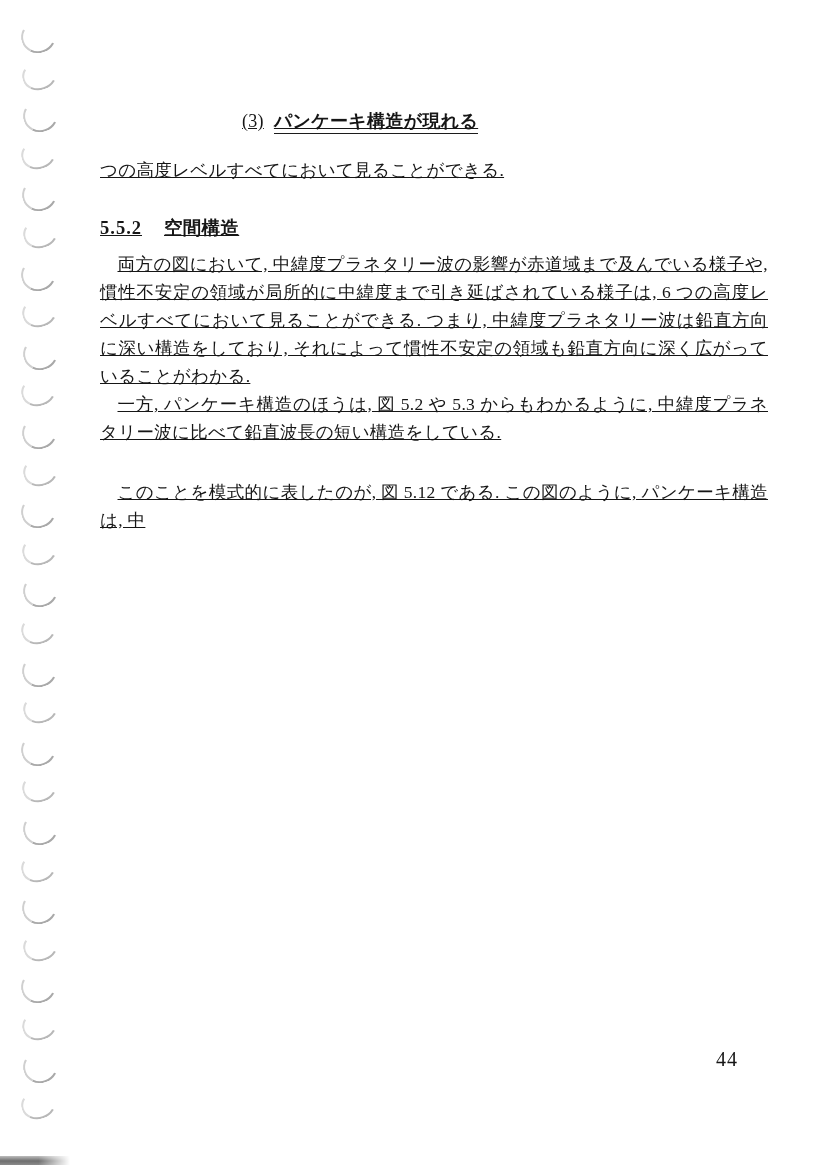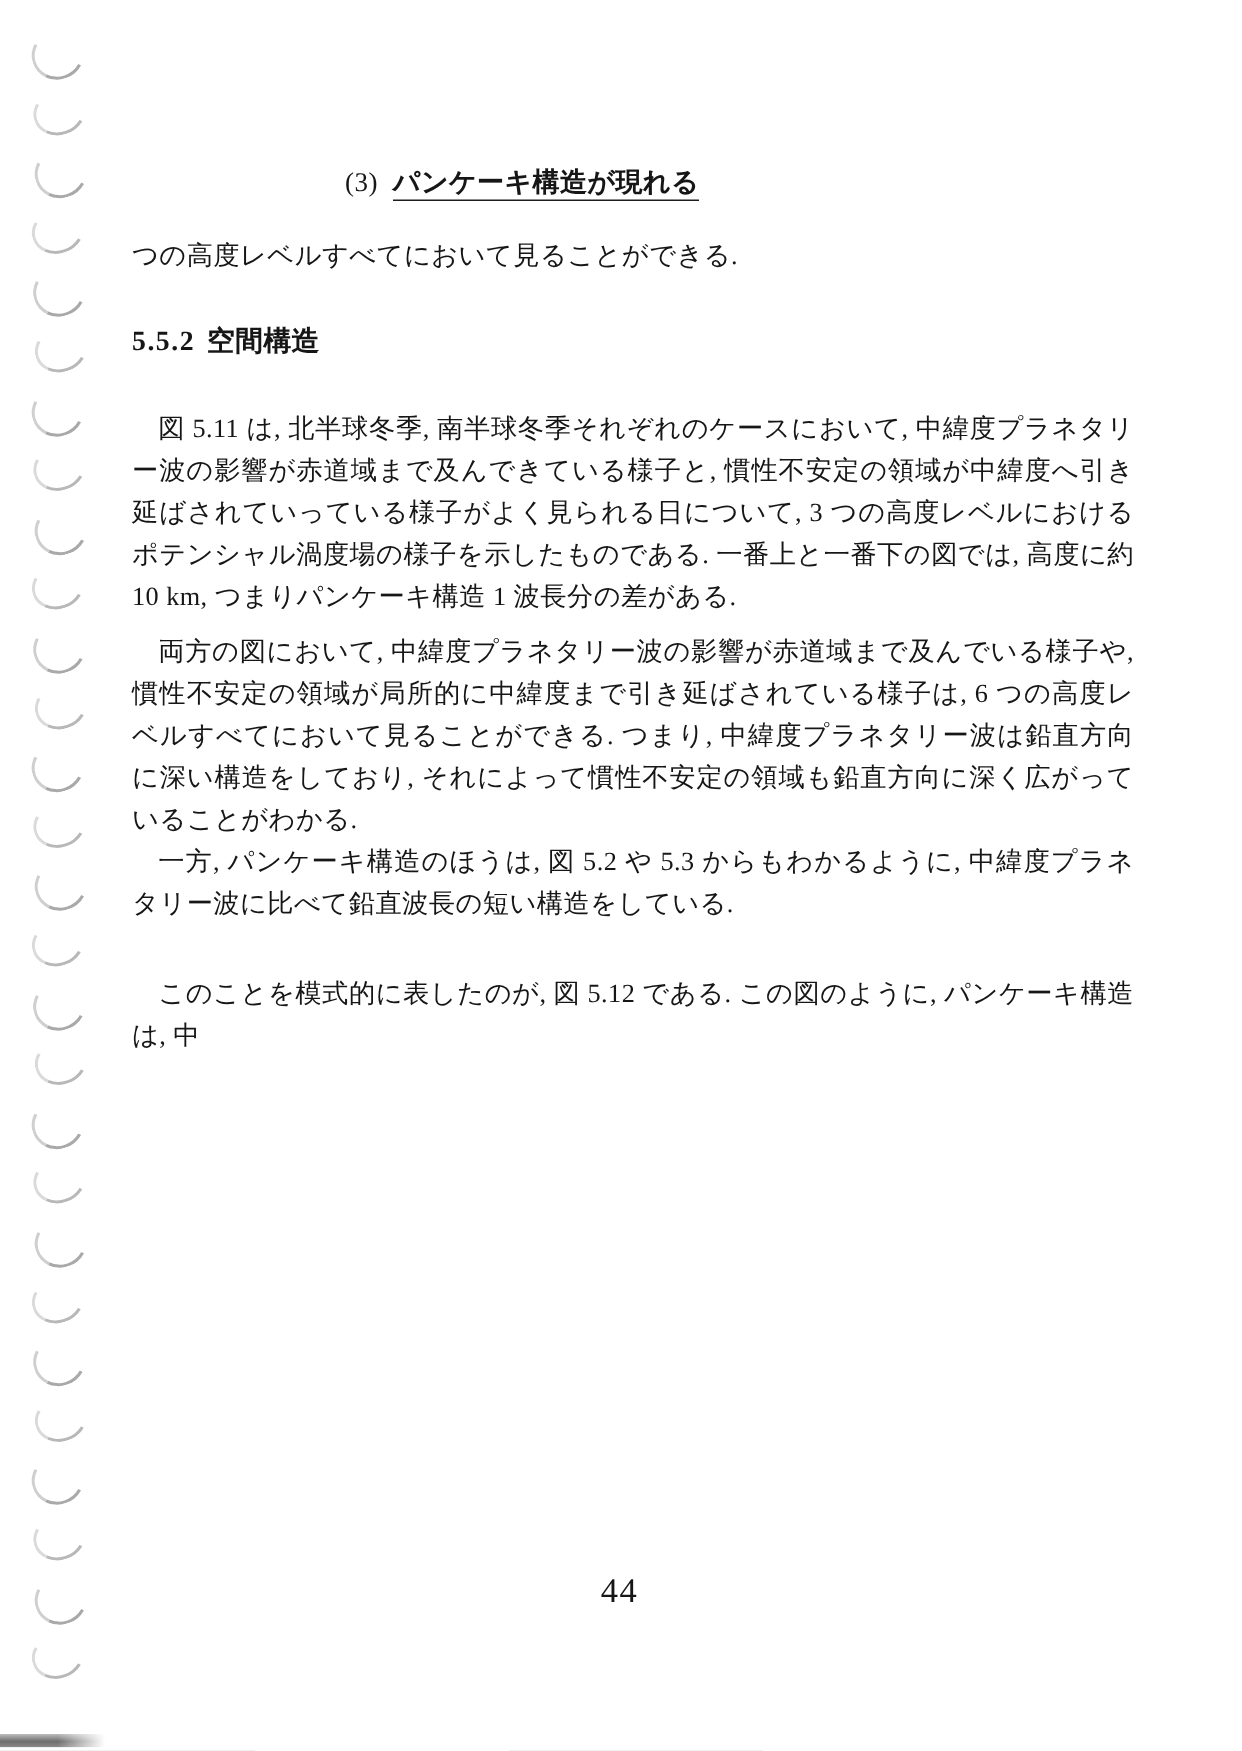--- a/index.html
+++ b/index.html
@@ -25,27 +25,28 @@
     border-radius: 50%;
     border: 2px solid transparent;
     border-bottom-color: #a9a9a9;
     border-left-color: #cfcfcf;
     transform: rotate(-18deg);
   }
   .hole.alt { border-bottom-color: #b8b8b8; border-left-color: #dadada; height: 26px; }
   
   .content {
     position: absolute;
-    left: 88px;
+    left: 100px;
     top: 0;
     width: 668px;
     font-size: 17.5px;
     line-height: 28px;
     text-align: justify;
     letter-spacing: 0.3px;
+    text-decoration: underline;
   }
   .item-heading {
     margin-top: 108px;
     margin-left: 142px;
     font-size: 18px;
     font-weight: 700;
     line-height: 26px;
   }
   .item-heading .marker { margin-right: 10px; font-weight: 400; }
   .item-heading .underlined {
@@ -57,32 +58,32 @@
   .p-intro  { margin-top: 22px; }
   .p-a0 { margin-top: 19px; }
   .p-a1 { margin-top: 7px; }
   .p-a2 { margin-top: 9px; }
   .section-heading {
     margin-top: 31px;
     font-size: 18.5px;
     font-weight: 700;
     line-height: 26px;
   }
-  .section-heading .sec-num { margin-right: 8px; letter-spacing: 1px; }
+  .section-heading .sec-num { margin-right: 22px; letter-spacing: 1px; }
   .p-b0 { margin-top: 30px; }
   .p-b1 { margin-top: 9px; }
   .p-b2 { }
   .p-b3 { margin-top: 32px; }
   .page-number {
     position: absolute;
     left: 88px;
     top: 1048px;
     width: 650px;
-    text-align: center;
-    font-size: 23px;
+    text-align: right;
+    font-size: 20px;
     letter-spacing: 1px;
   }
   
   .smudge {
     position: absolute;
     left: 0;
     top: 1156px;
     width: 70px;
     height: 9px;
     background: linear-gradient(to bottom, #bdbdbd 0%, #6e6e6e 55%, #8b8b8b 100%);
@@ -132,21 +133,20 @@
       <span class="marker">(3)</span><span class="underlined">パンケーキ構造が現れる</span>
     </div>
 
     <p class="p-intro">つの高度レベルすべてにおいて見ることができる.</p>
 
 
     <div class="section-heading">
       <span class="sec-num">5.5.2</span><span>空間構造</span>
     </div>
 
-    <p class="indent p-b0">図 5.11 は, 北半球冬季, 南半球冬季それぞれのケースにおいて, 中緯度プラネタリー波の影響が赤道域まで及んできている様子と, 慣性不安定の領域が中緯度へ引き延ばされていっている様子がよく見られる日について, 3 つの高度レベルにおけるポテンシャル渦度場の様子を示したものである. 一番上と一番下の図では, 高度に約 10 km, つまりパンケーキ構造 1 波長分の差がある.</p>
     <p class="indent p-b1">両方の図において, 中緯度プラネタリー波の影響が赤道域まで及んでいる様子や, 慣性不安定の領域が局所的に中緯度まで引き延ばされている様子は, 6 つの高度レベルすべてにおいて見ることができる. つまり, 中緯度プラネタリー波は鉛直方向に深い構造をしており, それによって慣性不安定の領域も鉛直方向に深く広がっていることがわかる.</p>
     <p class="indent p-b2">一方, パンケーキ構造のほうは, 図 5.2 や 5.3 からもわかるように, 中緯度プラネタリー波に比べて鉛直波長の短い構造をしている.</p>
     <p class="indent p-b3">このことを模式的に表したのが, 図 5.12 である. この図のように, パンケーキ構造は, 中</p>
 
   </div>
 
   <div class="page-number">44</div>
 
   <div class="smudge"></div>
 

